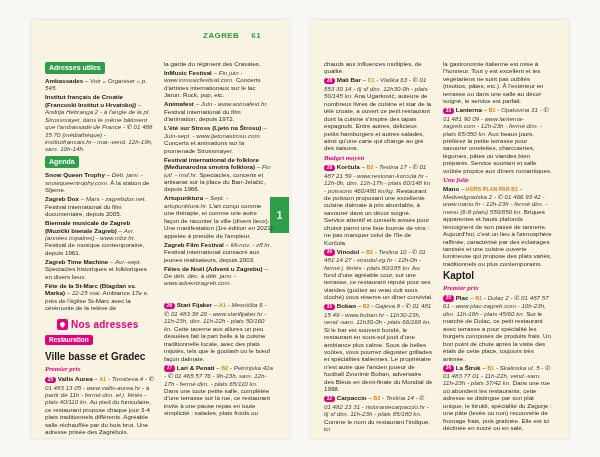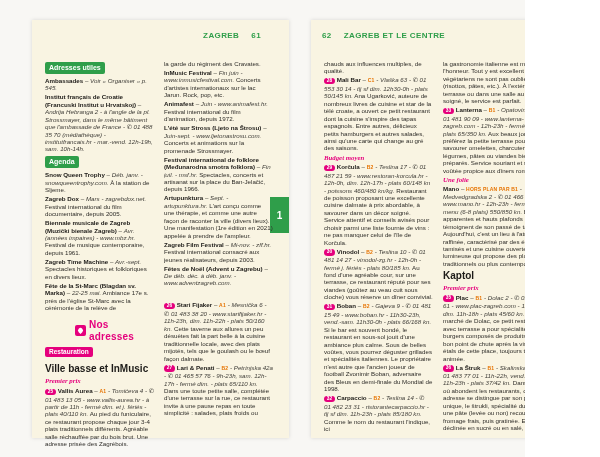--- a/index.html
+++ b/index.html
@@ -1,37 +1,37 @@
 <!DOCTYPE html>
 <html><head>
 <meta charset="utf-8">
 <style>
   html,body{margin:0;padding:0;}
-  .stage{position:relative;width:525px;height:457px;background:#f8f7f4;overflow:hidden;
+  .stage{position:relative;width:600px;height:457px;background:#f8f7f4;overflow:hidden;
          font-family:"Liberation Sans","DejaVu Sans",sans-serif;}
   .page{position:absolute;top:20px;width:257px;height:418px;background:#f9f4e2;
         box-shadow:0 0 4px rgba(0,0,0,.13);}
   #pageL{left:32px;} #pageR{left:311px;}
   .ph{position:absolute;top:11px;font-size:8px;font-weight:700;color:#2f9e4a;letter-spacing:.4px;}
   .ph-r{right:28px;} .ph-l{left:11px;}
   .ph .gap{display:inline-block;width:12px;}
   .tab{position:absolute;right:0;top:177px;width:19px;height:36px;background:#2f9e4a;color:#fff;
        font-size:10px;font-weight:700;display:flex;align-items:center;justify-content:center;}
   .cols{position:absolute;left:13px;top:40px;display:flex;gap:10px;}
   .col{width:109px;height:392px;overflow:hidden;font-size:6.2px;line-height:1.2;color:#2e2c28;}
   .col p{margin:0 0 1.6px;}
   .gbox{display:inline-block;background:#2f9e4a;color:#fff;font-weight:700;font-size:7px;
         padding:1.5px 4px 2px;border-radius:2px;margin:2px 0 3px;}
   .ename{font-weight:700;color:#1d1b18;}
   .det{font-style:italic;color:#3f3d38;}
   .ref{color:#e67300;font-weight:700;font-size:5px;letter-spacing:.2px;text-transform:uppercase;}
   .badge{display:inline-block;min-width:8px;padding:0 1.5px;background:#e5007d;color:#fff;
          font-weight:700;font-size:4.8px;line-height:6.5px;border-radius:4px;text-align:center;
          position:relative;top:-.5px;}
-  .nos{margin:7px 18px 3px;display:flex;align-items:center;gap:3px;padding-left:12px;}
+  .nos{margin:7px 0 3px;display:flex;align-items:center;gap:3px;padding-left:12px;}
   .pinbox{width:11px;height:11px;background:#e5007d;border-radius:2px;display:inline-flex;
           align-items:center;justify-content:center;flex:none;}
   .pin{width:5px;height:5px;background:#fff;border-radius:50% 50% 50% 0;transform:rotate(-45deg);
        margin-top:-1px;}
   .nos-t{color:#e5007d;font-weight:700;font-size:10px;letter-spacing:.2px;}
   .pbox{display:inline-block;background:#e5007d;color:#fff;font-weight:700;font-size:6.5px;
         padding:1.5px 4px;border-radius:2px;margin:1px 0 3px;}
   .area{font-size:10px;font-weight:700;margin:3px 0 2px;color:#1d1b18;}
   .price{color:#e5007d;font-weight:700;font-style:italic;
          font-family:"Liberation Serif","DejaVu Serif",serif;font-size:6.8px;margin:1px 0 1.5px;}
@@ -97,21 +97,21 @@
           <span>Ambiance 17e s. près de l'église St-Marc avec la cérémonie de la relève de</span>
         </p>
 
         <div class="nos">
           <span class="pinbox">
               <span class="pin"></span>
             </span>
           <span class="nos-t">Nos adresses</span>
         </div>
         <div class="pbox">Restauration</div>
-        <div class="area">Ville basse et InMusic</div>
+        <div class="area">Ville basse et Gradec</div>
         <div class="price">Premier prix</div>
 
         <p>
           <span class="badge">25</span>
           <span class="ename">Vallis Aurea</span>
           <span>–</span>
           <span class="ref">A1</span>
           <span class="det">- Tomićeva 4 - ✆ 01 483 13 05 - www.vallis-aurea.hr - à partir de 11h - fermé dim. et j. fériés - plats 40/110 kn.</span>
           <span>Au pied du funiculaire, ce restaurant propose chaque jour 3-4 plats traditionnels différents. Agréable salle réchauffée par du bois brut. Une adresse prisée des Zagrébois.</span>
         </p>
@@ -178,23 +178,20 @@
           <span>–</span>
           <span class="ref">B2</span>
           <span class="det">- Petrinjska 42a - ✆ 01 465 57 76 - 9h-23h, sam. 12h-17h - fermé dim. - plats 65/110 kn.</span>
           <span>Dans une toute petite salle, complétée d'une terrasse sur la rue, ce restaurant invite à une pause repas en toute simplicité : salades, plats froids ou</span>
         </p>
       </div>
     </div>
   </div>
 
   <div class="page" id="pageR">
-    <div class="ph ph-l">
-      <span>62</span><span class="gap"></span><span>ZAGREB ET LE CENTRE</span>
-    </div>
 
     <div class="cols">
       <div class="col">
         <p>chauds aux influences multiples, de qualité.</p>
 
         <p>
           <span class="badge">28</span>
           <span class="ename">Mali Bar</span>
           <span>–</span>
           <span class="ref">C1</span>

